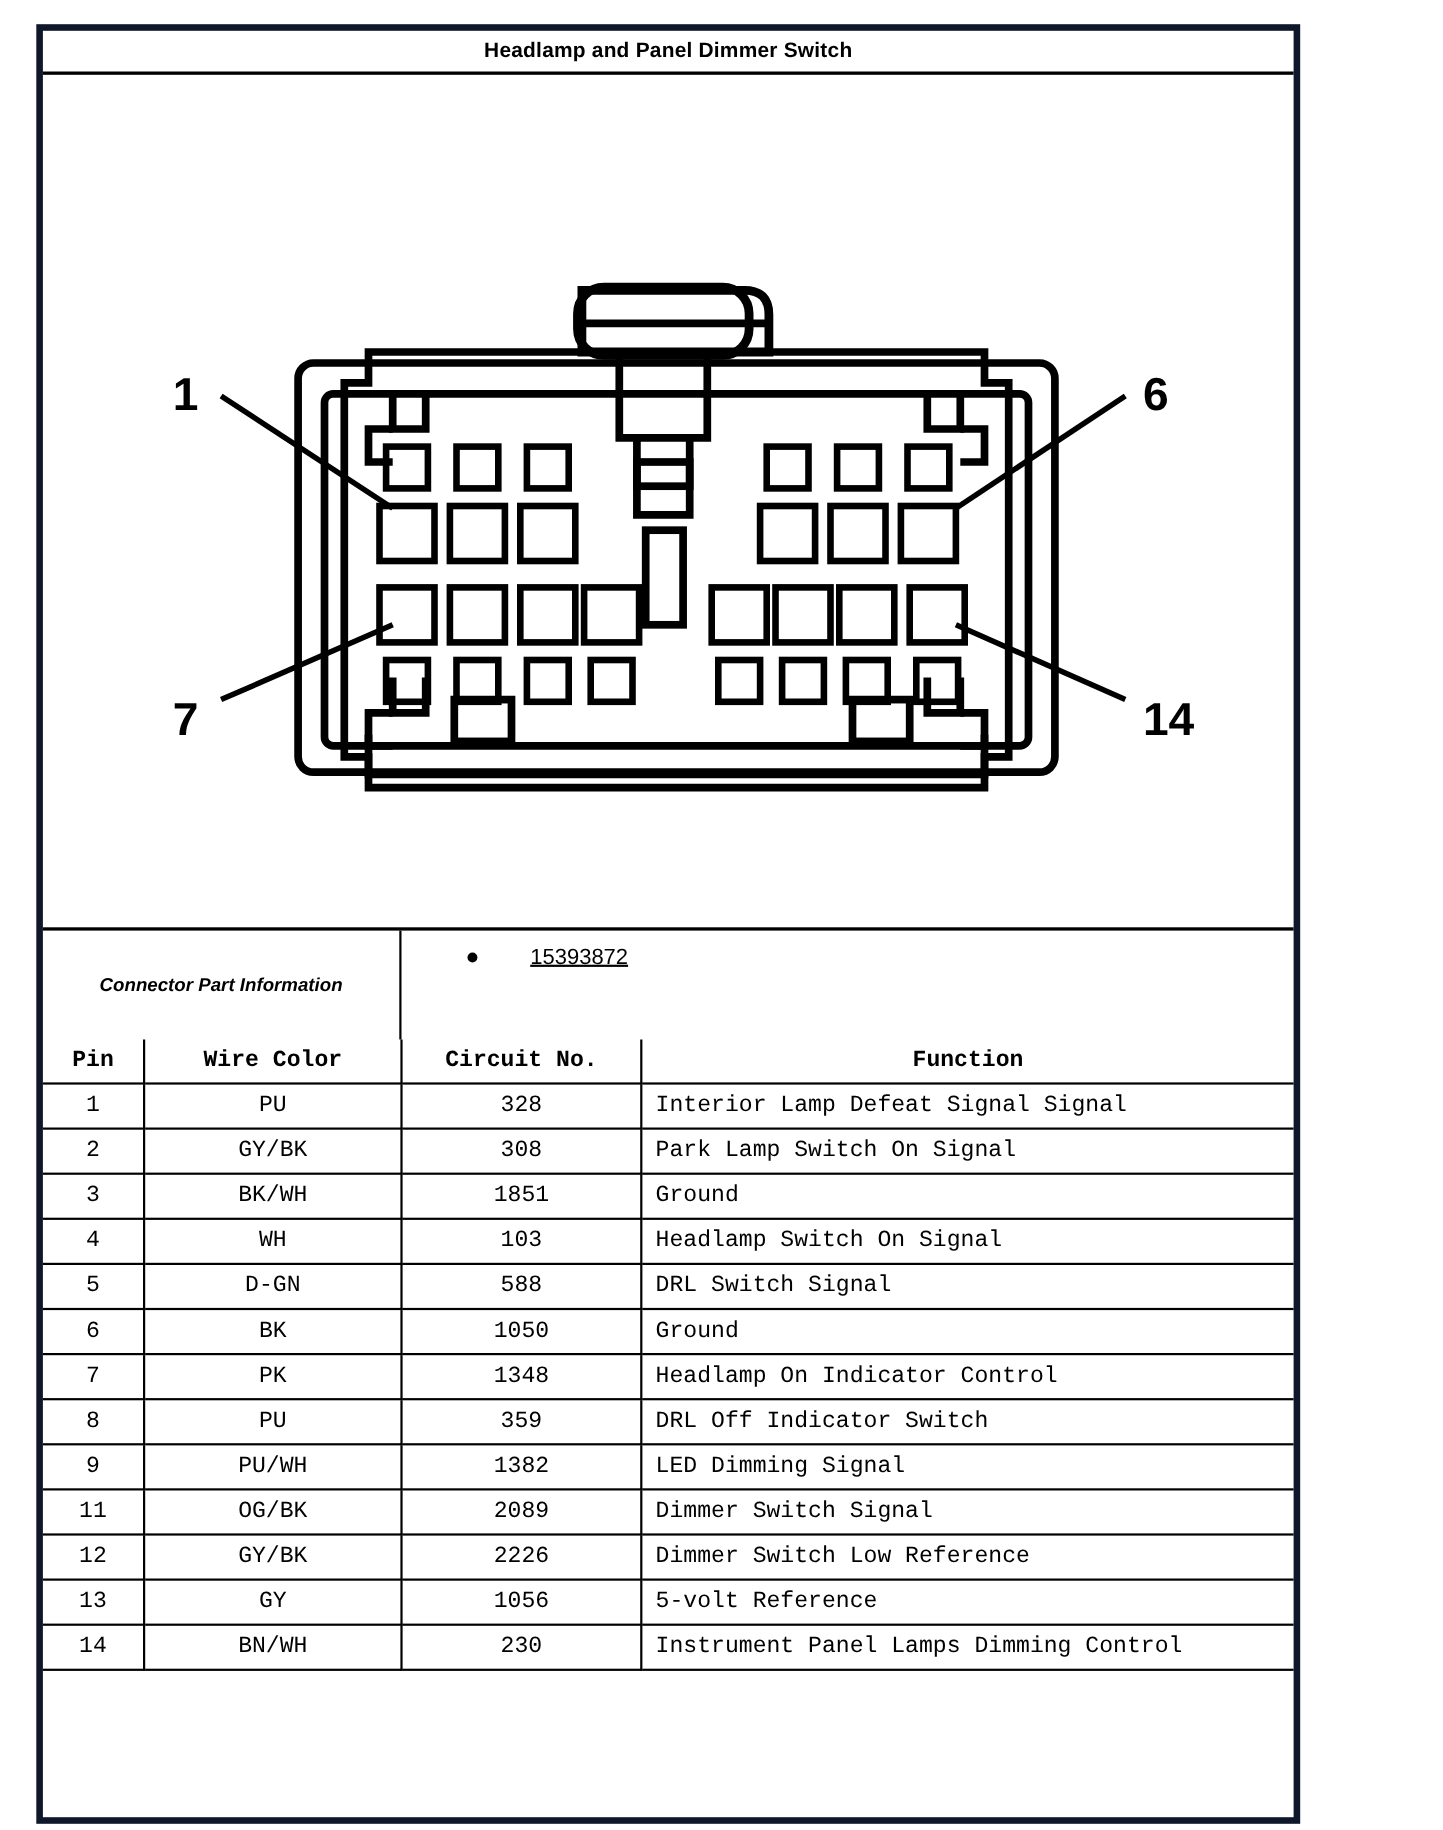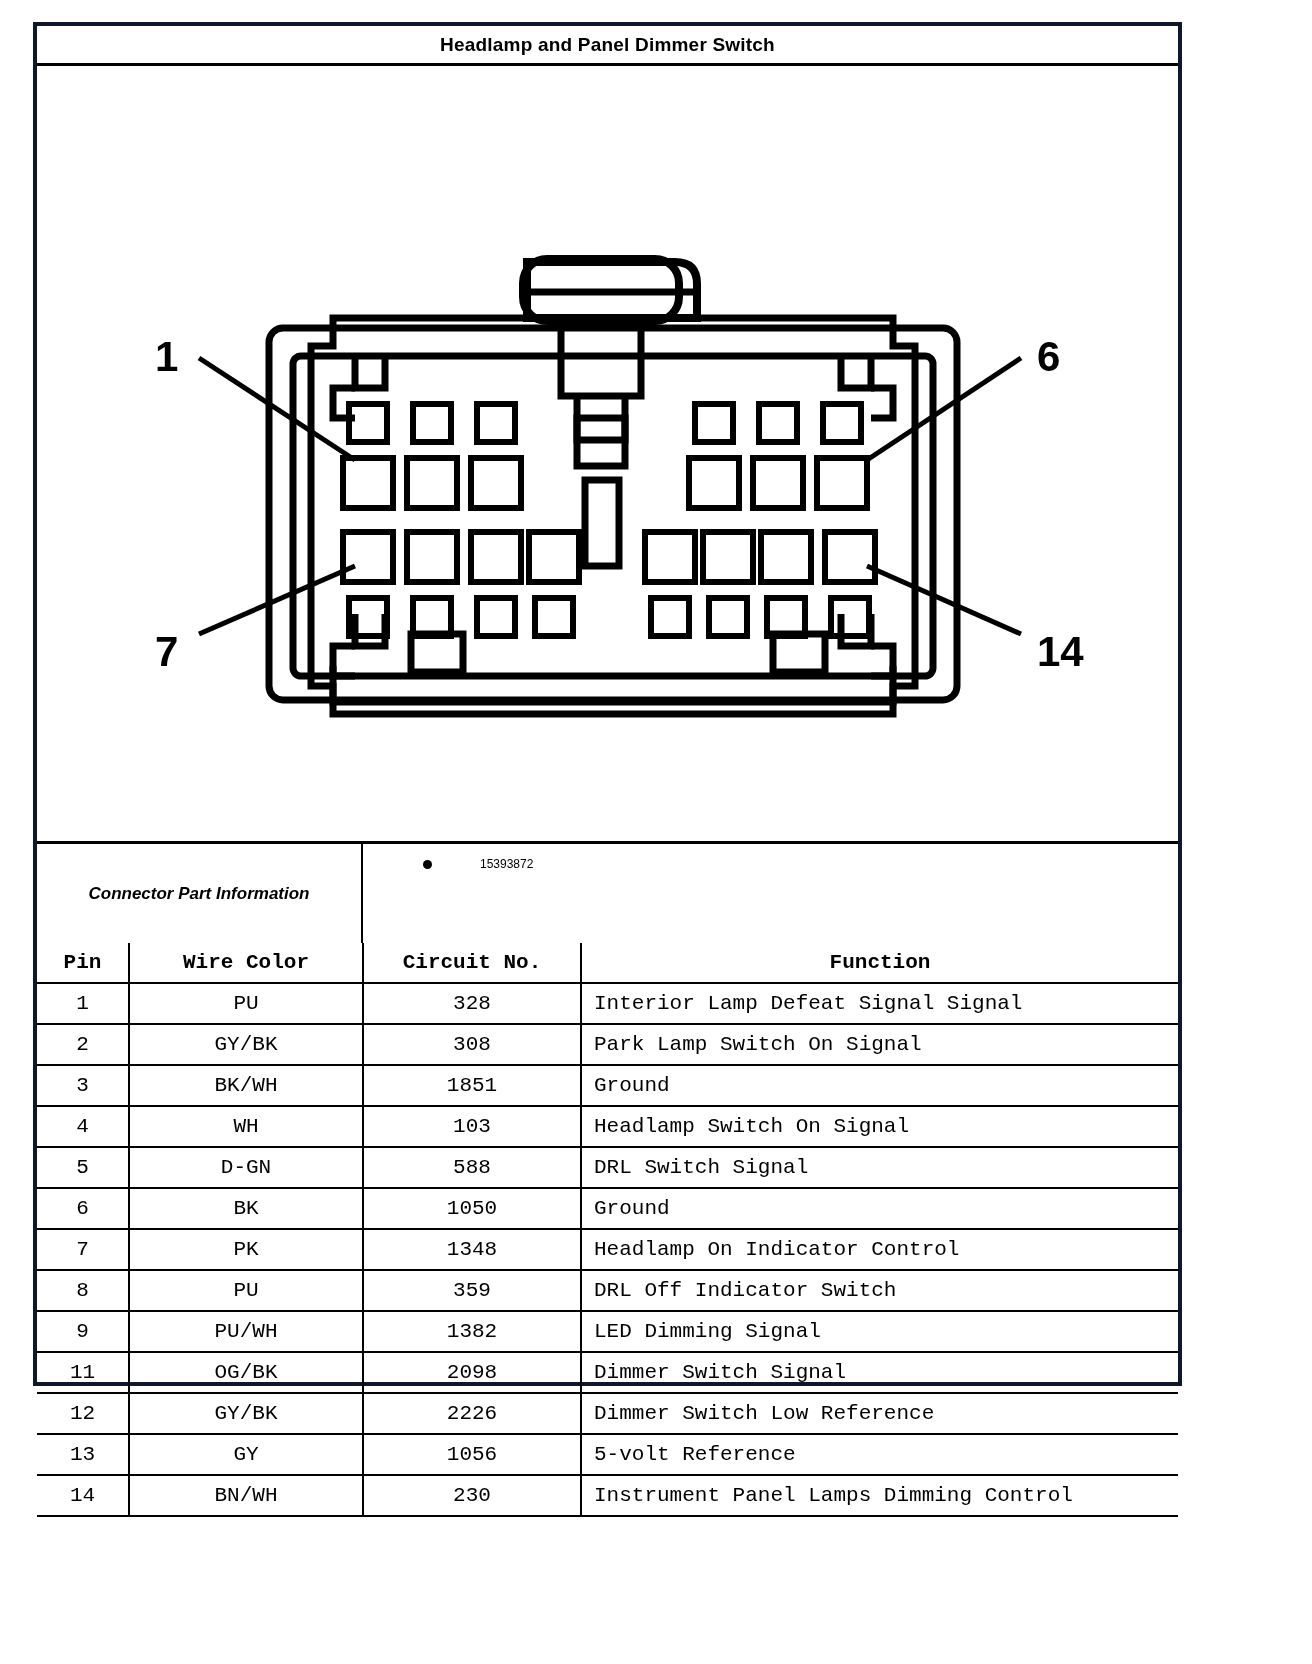--- a/index.html
+++ b/index.html
@@ -18,22 +18,22 @@
     position: relative;
     width: 1312px;
     height: 1664px;
     box-sizing: border-box;
   }
   .sheet {
     position: absolute;
     left: 33px;
     top: 22px;
     width: 1149px;
-    height: 1364px;
-    border: 4px solid #0f172a;
+    height: 1636px;
+    border: 6px solid #0f172a;
     box-sizing: border-box;
   }
   .title-bar {
     position: absolute;
     left: 0;
     top: 0;
     width: 100%;
     height: 40px;
     border-bottom: 3px solid #000;
     box-sizing: border-box;
@@ -82,23 +82,24 @@
     font-style: italic;
   }
   .part-info-values {
     flex: 1;
     box-sizing: border-box;
     padding: 14px 0 0 60px;
   }
   .bullet-row {
     display: flex;
     align-items: center;
-    font-size: 12px;
+    font-size: 20px;
     line-height: 1.0;
     margin-bottom: 16px;
+    text-decoration: underline;
   }
   .bullet-dot {
     width: 9px;
     height: 9px;
     border-radius: 50%;
     background: #000;
     margin-right: 48px;
     flex: 0 0 auto;
   }
 
@@ -310,21 +311,21 @@
         </tr>
         <tr>
           <td class="c-pin">9</td>
           <td class="c-color">PU/WH</td>
           <td class="c-circuit">1382</td>
           <td class="c-func">LED Dimming Signal</td>
         </tr>
         <tr>
           <td class="c-pin">11</td>
           <td class="c-color">OG/BK</td>
-          <td class="c-circuit">2098</td>
+          <td class="c-circuit">2089</td>
           <td class="c-func">Dimmer Switch Signal</td>
         </tr>
         <tr>
           <td class="c-pin">12</td>
           <td class="c-color">GY/BK</td>
           <td class="c-circuit">2226</td>
           <td class="c-func">Dimmer Switch Low Reference</td>
         </tr>
         <tr>
           <td class="c-pin">13</td>

